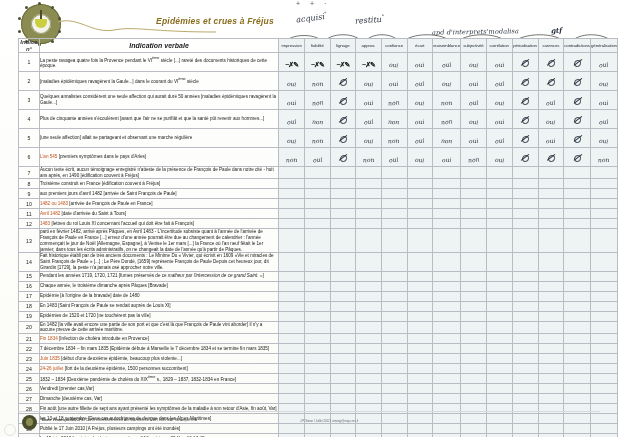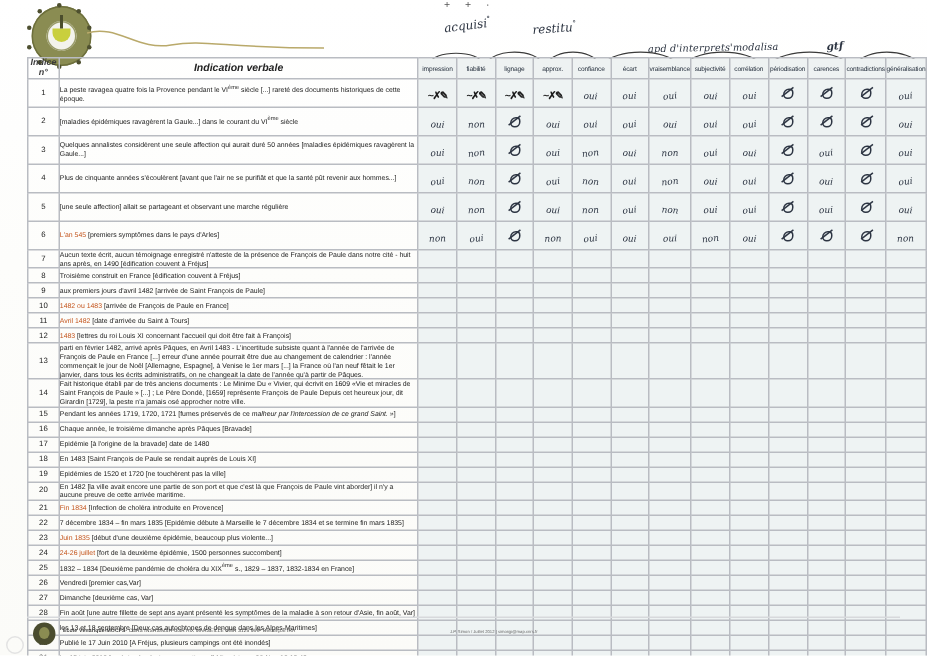--- a/index.html
+++ b/index.html
@@ -128,20 +128,21 @@
     <div class="dot" style="left:7px;top:38px;"></div>
     <div class="dot" style="left:0px;top:28px;"></div>
     <div class="dot" style="left:0px;top:15px;"></div>
     <div class="dot" style="left:7px;top:4px;"></div>
   </div>
 
   <svg class="swirl" viewBox="0 0 160 22">
     <path d="M0 6 C20 0, 34 18, 56 14 C78 10, 92 16, 158 16" fill="none" stroke="#b9a96a" stroke-width="1"></path>
   </svg>
 
+  <div class="main-title">Epidémies et crues à Fréjus</div>
 
   <div class="plus-marks">+ + ·</div>
 
   <div class="hw hw-acquisi"><span>acquisi</span><sup>°</sup></div>
   <div class="hw hw-restitu"><span>restitu</span><sup>°</sup></div>
 
   <div class="hw hw-subtitle">apd d'interprets'modalisa</div>
   <div class="hw hw-gtf">gtf</div>
 
   <svg class="braces" viewBox="0 0 334 14">

